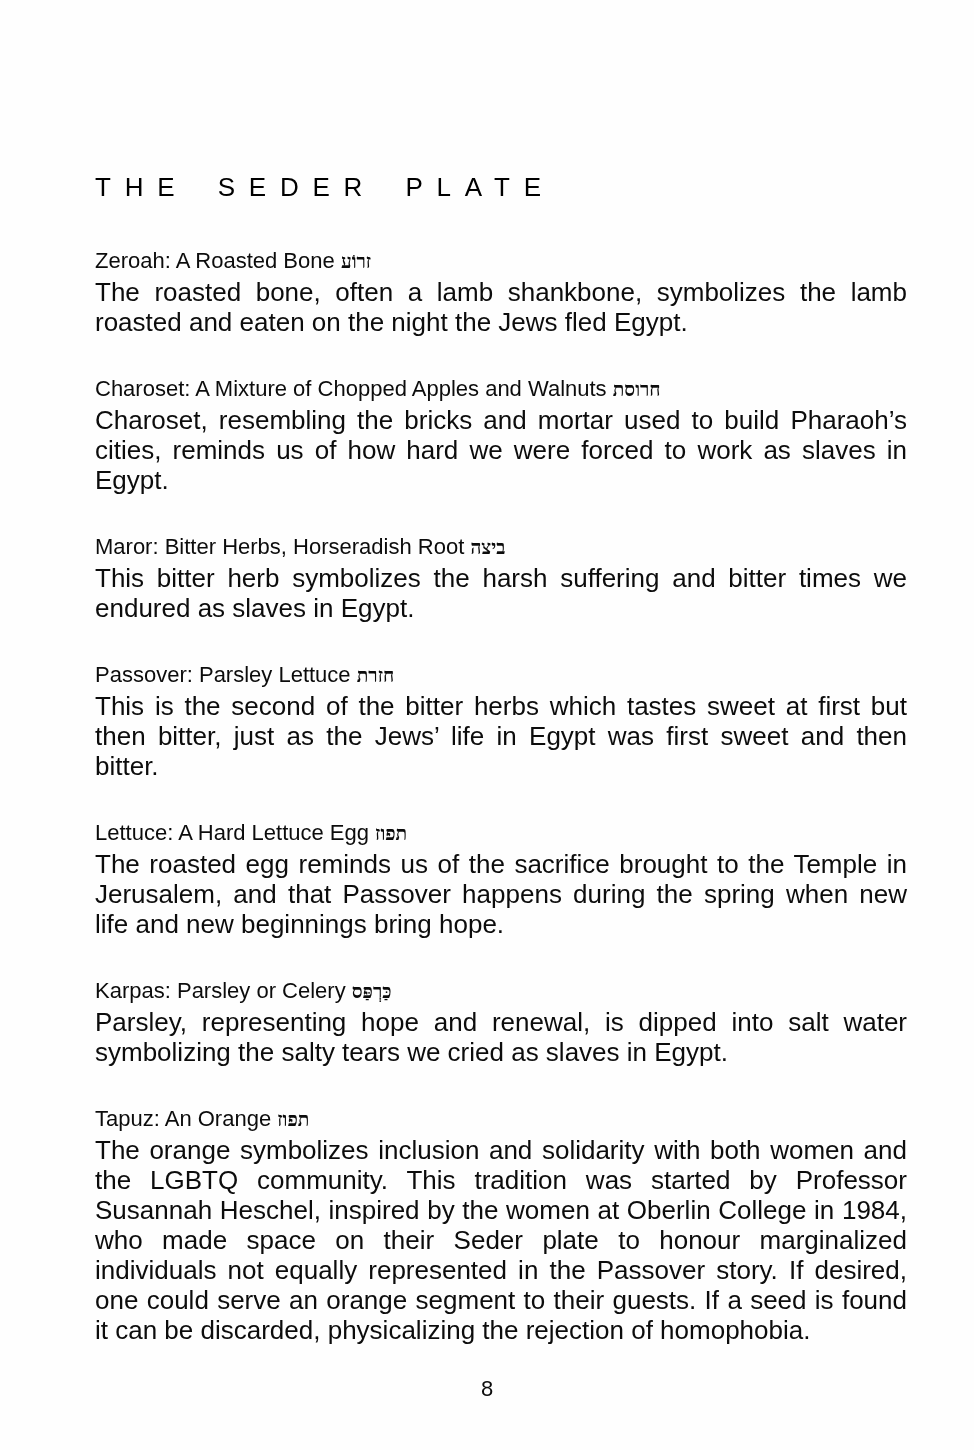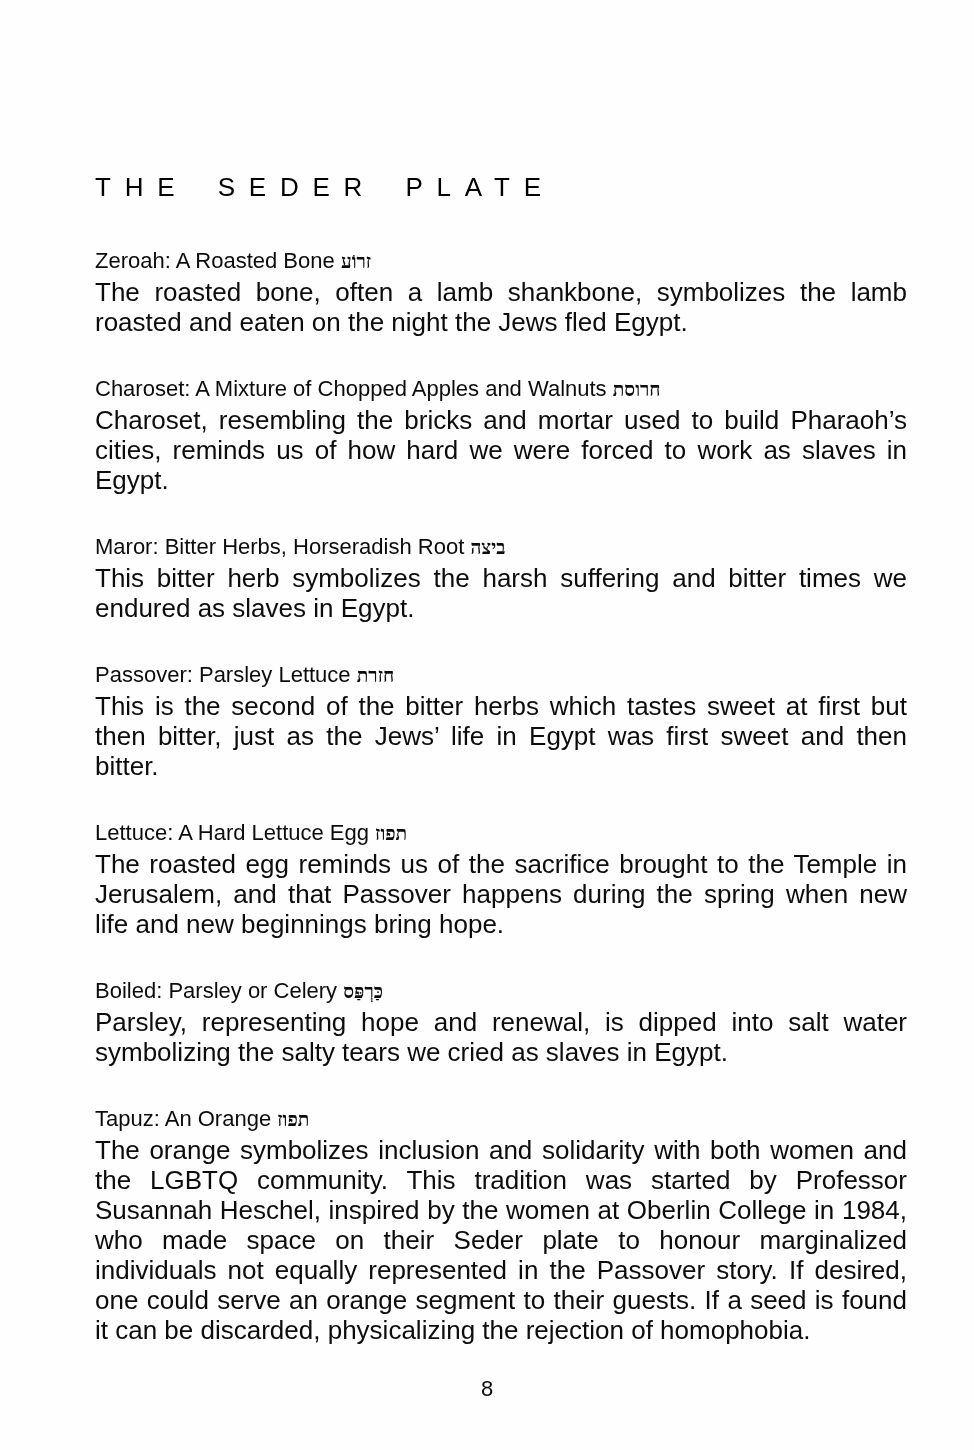--- a/index.html
+++ b/index.html
@@ -90,21 +90,21 @@
     <p class="heading"><span class="term">Passover:</span> <span>Parsley Lettuce</span> <span class="hebrew">חזרת</span></p>
     <p class="body-text">This is the second of the bitter herbs which tastes sweet at first but then bitter, just as the Jews’ life in Egypt was first sweet and then bitter.</p>
   </section>
 
   <section class="entry">
     <p class="heading"><span class="term">Lettuce:</span> <span>A Hard Lettuce Egg</span> <span class="hebrew">תפוז</span></p>
     <p class="body-text">The roasted egg reminds us of the sacrifice brought to the Temple in Jerusalem, and that Passover happens during the spring when new life and new beginnings bring hope.</p>
   </section>
 
   <section class="entry">
-    <p class="heading"><span class="term">Boiled:</span> <span>Parsley or Celery</span> <span class="hebrew">כַּרְפַּס</span></p>
+    <p class="heading"><span class="term">Karpas:</span> <span>Parsley or Celery</span> <span class="hebrew">כַּרְפַּס</span></p>
     <p class="body-text">Parsley, representing hope and renewal, is dipped into salt water symbolizing the salty tears we cried as slaves in Egypt.</p>
   </section>
 
   <section class="entry">
     <p class="heading"><span class="term">Tapuz:</span> <span>An Orange</span> <span class="hebrew">תפוז</span></p>
     <p class="body-text">The orange symbolizes inclusion and solidarity with both women and the LGBTQ community. This tradition was started by Professor Susannah Heschel, inspired by the women at Oberlin College in 1984, who made space on their Seder plate to honour marginalized individuals not equally represented in the Passover story. If desired, one could serve an orange segment to their guests. If a seed is found it can be discarded, physicalizing the rejection of homophobia.</p>
   </section>
 
   <div class="page-number">8</div>
 

